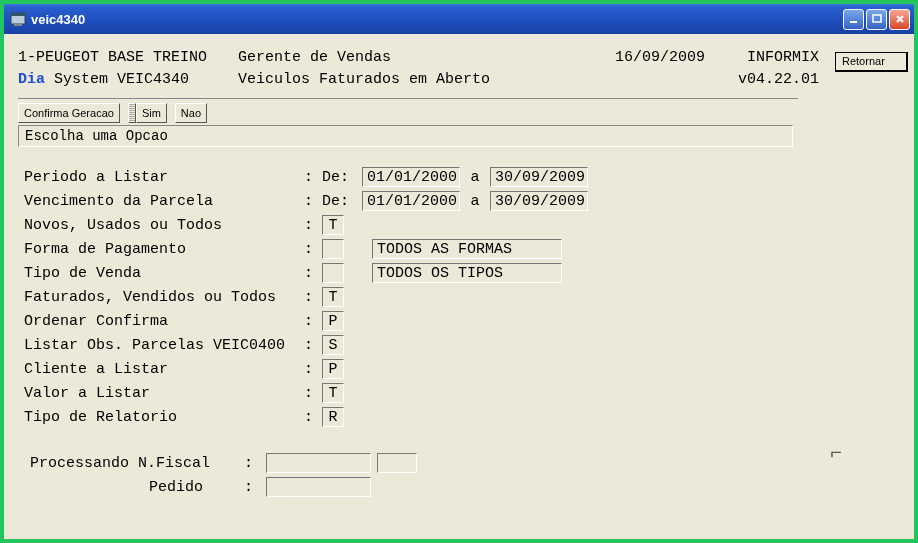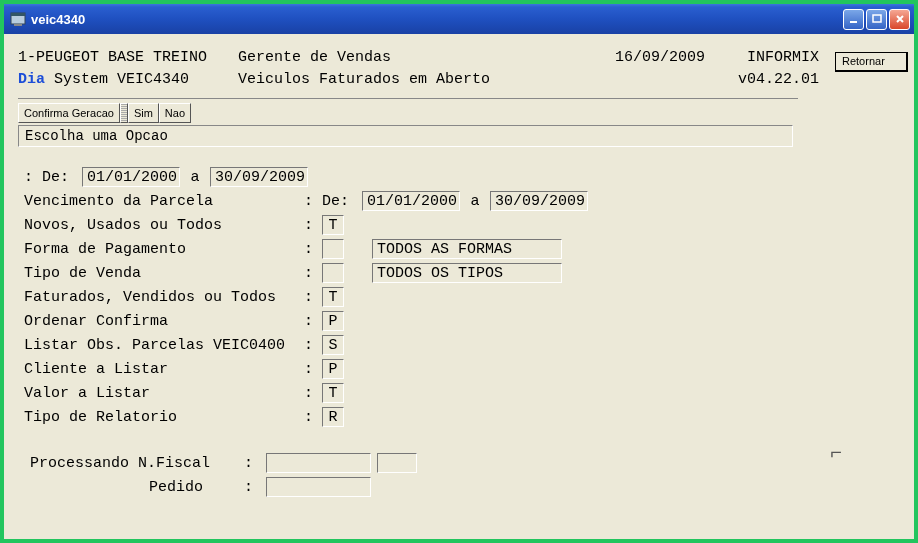--- a/index.html
+++ b/index.html
@@ -123,21 +123,21 @@
     font-size: 11px;
     background: #ece9d8;
     border: 1px solid #888;
     border-top-color: #fff;
     border-left-color: #fff;
     border-right-color: #555;
     border-bottom-color: #555;
     padding: 2px 5px;
     height: 20px;
     cursor: pointer;
-    margin-right: 0;
+    margin-right: 8px;
     display: flex;
     align-items: center;
   }
   .tool-sep {
     width: 8px; height: 20px;
     border: 1px solid #888;
     border-top-color: #fff;
     border-left-color: #fff;
     border-right-color: #555;
     border-bottom-color: #555;
@@ -265,20 +265,21 @@
         <div class="tool-btn">Nao</div>
       </div>
 
       <div class="status-bar">
         <span>Escolha uma Opcao</span>
       </div>
 
       <div class="form">
 
         <div class="form-row">
+          <span class="label">Periodo a Listar</span>
           <span class="colon">:</span>
           <span class="de">De:</span>
           <span class="field">01/01/2000</span>
           <span class="a">a</span>
           <span class="field">30/09/2009</span>
         </div>
 
         <div class="form-row">
           <span class="label">Vencimento da Parcela</span>
           <span class="colon">:</span>

